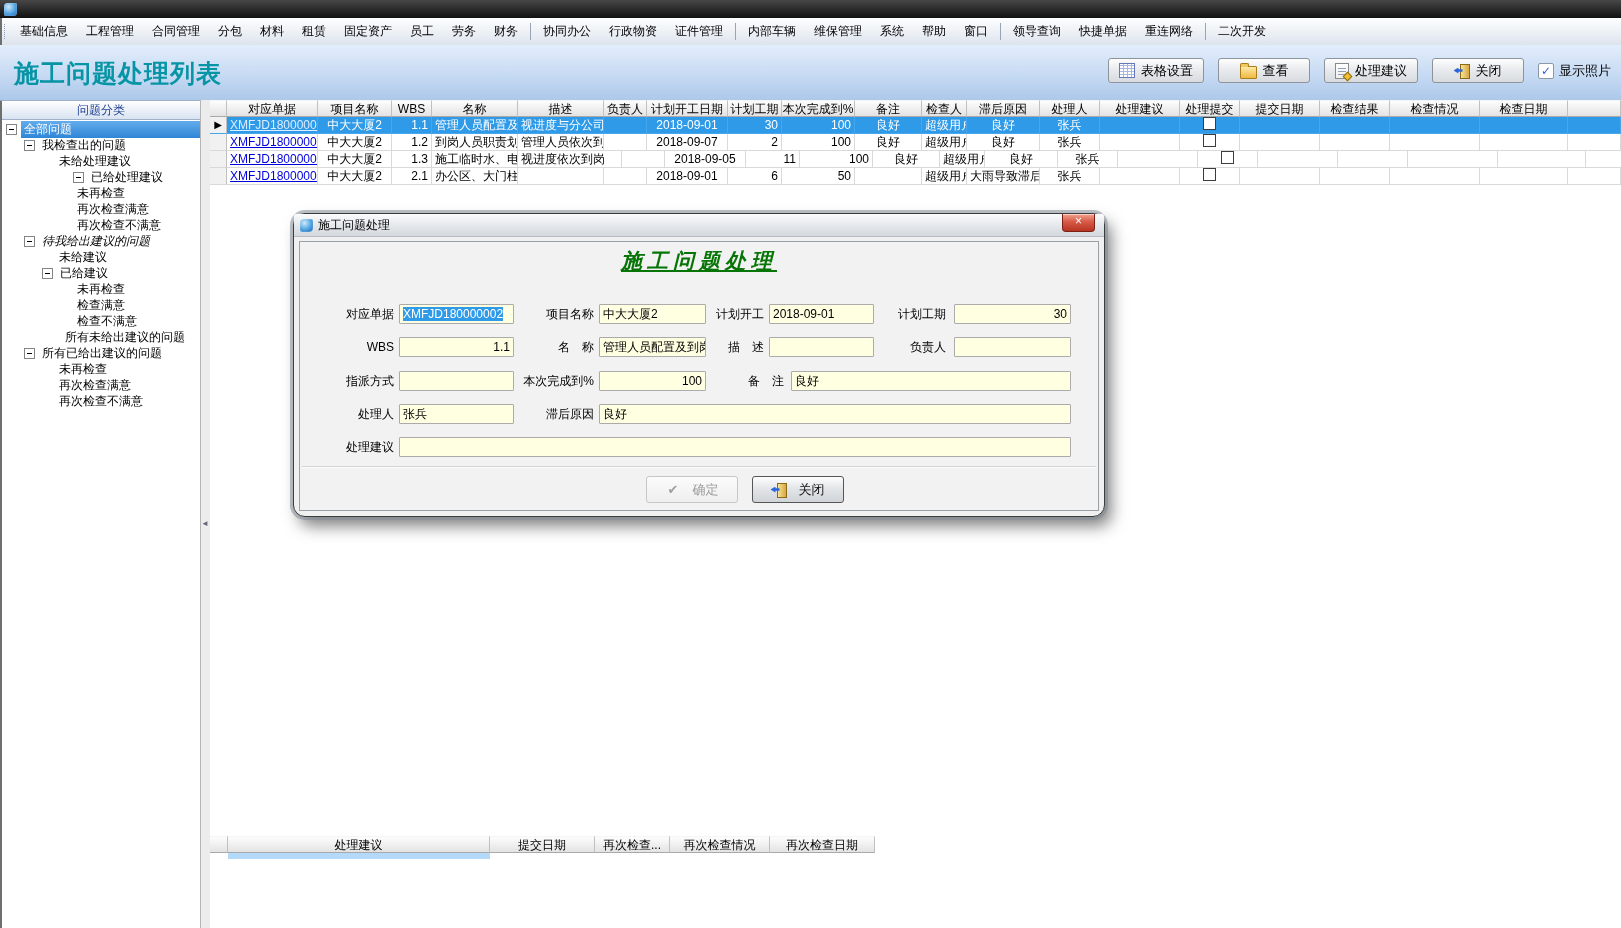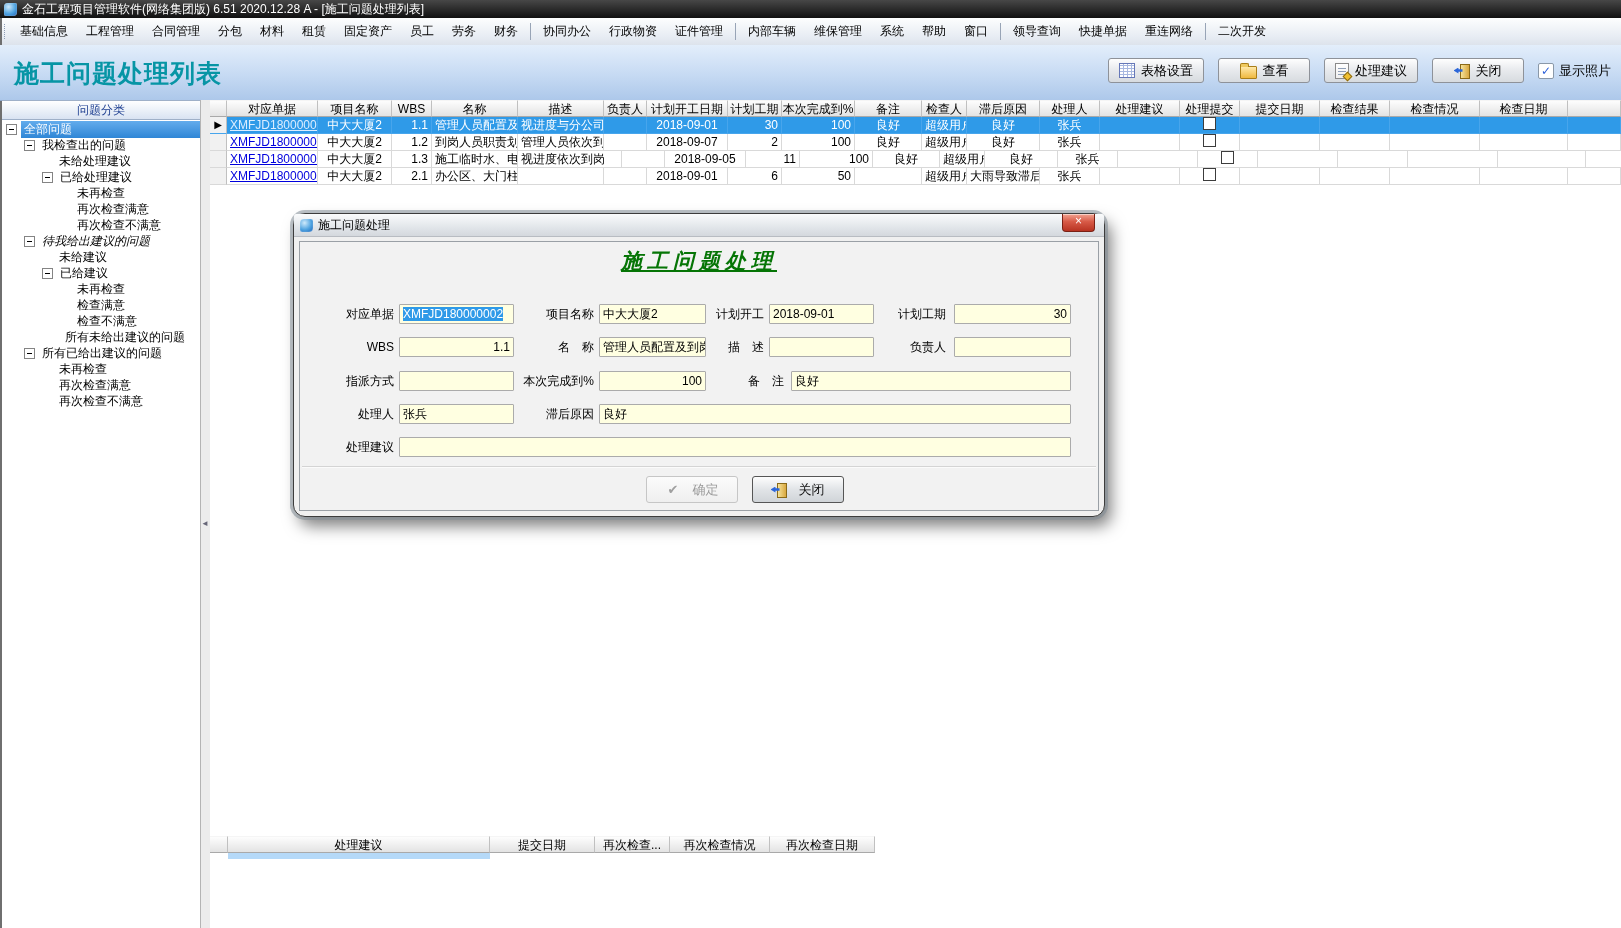--- a/index.html
+++ b/index.html
@@ -119,21 +119,20 @@
            font-family:inherit;cursor:pointer}
   .btn-ok{left:352px;width:92px;border:1px solid #c6c6c6;background:linear-gradient(#fbfbfb,#efefef);color:#9b9b9b}
   .btn-close{left:458px;width:92px;border:1px solid #565656;color:#111;
            background:linear-gradient(#fdfdfd,#e1e4e7 50%,#d0d4d8)}
 </style>
 </head>
 <body>
 
 <div class="titlebar">
   <span class="ic-logo"></span>
-  <span>金石工程项目管理软件(网络集团版) 6.51  2020.12.28 A - [施工问题处理列表]</span>
 </div>
 <div class="menubar">
     <span class="grip"></span>
     <span class="menu-item">基础信息</span>
     <span class="menu-item">工程管理</span>
     <span class="menu-item">合同管理</span>
     <span class="menu-item">分包</span>
     <span class="menu-item">材料</span>
     <span class="menu-item">租赁</span>
     <span class="menu-item">固定资产</span>
@@ -192,21 +191,21 @@
         <span class="tbox"></span>
         <span class="tlabel on">全部问题</span>
       </div>
       <div class="titem" style="padding-left: 22px;">
         <span class="tbox"></span>
         <span class="tlabel">我检查出的问题</span>
       </div>
       <div class="titem" style="padding-left: 54px;">
         <span class="tlabel">未给处理建议</span>
       </div>
-      <div class="titem" style="padding-left: 40px;">
+      <div class="titem" style="padding-left: 40px; margin-left: 31px;">
         <span class="tbox"></span>
         <span class="tlabel">已给处理建议</span>
       </div>
       <div class="titem" style="padding-left: 72px;">
         <span class="tlabel">未再检查</span>
       </div>
       <div class="titem" style="padding-left: 72px;">
         <span class="tlabel">再次检查满意</span>
       </div>
       <div class="titem" style="padding-left: 72px;">

